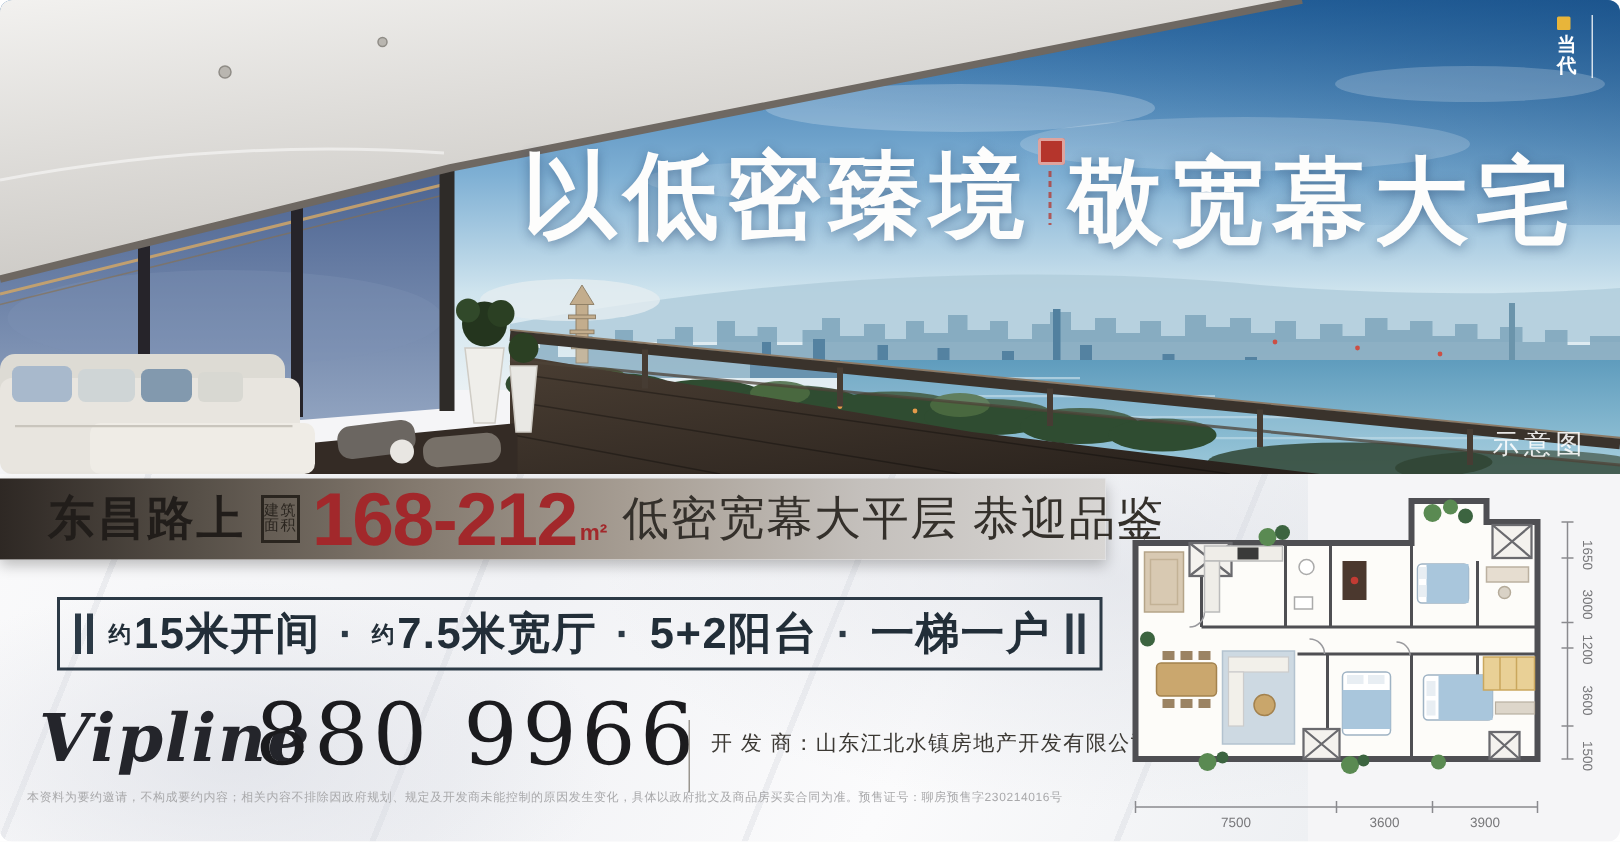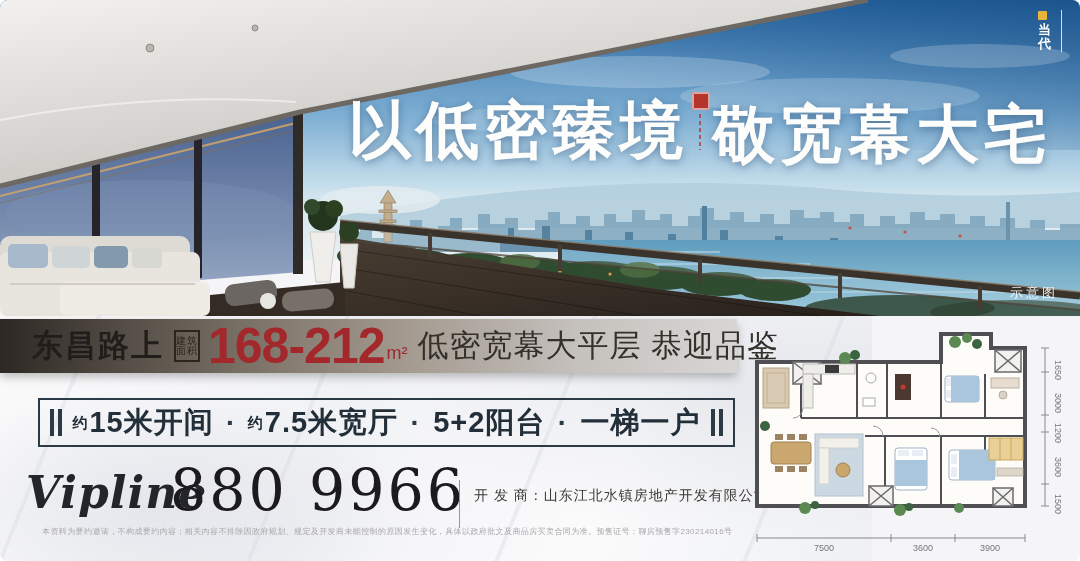--- a/index.html
+++ b/index.html
@@ -19,57 +19,57 @@
   .logo-sub{font-size:7px;letter-spacing:3.4px;color:rgba(255,255,255,.85);margin-top:3px;white-space:nowrap;}
 
   .headline{position:absolute;color:#fdfdfc;font-family:"DejaVu Serif","Liberation Serif",serif;font-weight:700;
     font-size:63px;letter-spacing:5px;white-space:nowrap;text-shadow:0 2px 8px rgba(30,60,100,.45);}
   .hl-left{left:348px;top:88px;}
   .hl-right{left:712px;top:92px;}
   .seal{position:absolute;left:692px;top:92px;width:18px;height:18px;background:#b5352c;border-radius:2px;
     box-shadow:inset 0 0 0 2px rgba(255,255,255,.55);}
   .seal-tail{position:absolute;left:699px;top:114px;width:2px;height:36px;opacity:.75;
     background:repeating-linear-gradient(180deg,#b5352c 0 4px,transparent 4px 7px);}
-  .photo-tag{position:absolute;right:22px;top:284px;font-size:13px;letter-spacing:3px;color:rgba(255,255,255,.88);}
+  .photo-tag{position:absolute;right:22px;top:284px;font-size:18px;letter-spacing:3px;color:rgba(255,255,255,.88);}
 
   
   .bottom{position:absolute;left:0;top:316px;width:872px;height:245px;
     background:
       radial-gradient(ellipse 420px 200px at 18% 78%, rgba(214,217,225,.55), transparent 60%),
       radial-gradient(ellipse 520px 240px at 85% 28%, rgba(208,212,221,.45), transparent 65%),
       repeating-linear-gradient(112deg, transparent 0 90px, rgba(198,202,210,.25) 90px 94px, transparent 94px 230px),
       linear-gradient(115deg,#fafafb 0%,#f1f2f5 40%,#fbfbfc 70%,#eef0f3 100%);}
 
   .info-bar{position:absolute;left:0;top:3px;width:737px;height:54px;display:flex;align-items:center;white-space:nowrap;
     padding-left:32px;box-sizing:border-box;
     background:linear-gradient(90deg,#2e2824 0%,#575048 18%,#847a6f 38%,#a89f95 58%,#c4c0bc 78%,#d8d6d4 100%);
     box-shadow:0 4px 9px rgba(0,0,0,.25);}
   .loc{font-size:31px;font-weight:600;letter-spacing:2px;color:#211d1a;}
   .stamp{width:32px;height:32px;border:2px solid #2a251f;margin:0 8px 0 10px;display:flex;flex-direction:column;
     align-items:center;justify-content:center;color:#2a251f;box-sizing:border-box;}
   .stamp i{font-style:normal;font-size:10px;font-weight:400;line-height:10px;letter-spacing:1px;}
   .range{font-size:50px;font-weight:700;letter-spacing:-1px;color:#a2282b;line-height:54px;}
-  .unit{font-size:18px;font-weight:400;color:#a2282b;align-self:flex-end;margin:0 10px 9px 2px;}
+  .unit{font-size:15px;font-weight:700;color:#a2282b;align-self:flex-end;margin:0 10px 9px 2px;}
   .tagline{font-size:31px;font-weight:500;letter-spacing:1px;color:#34302b;text-align:right;}
 
   .features{position:absolute;left:38px;top:82px;width:697px;height:49px;border:2px solid #2c3a46;box-sizing:border-box;
     display:flex;align-items:center;justify-content:space-between;padding:0 10px;color:#222e38;white-space:nowrap;}
   .endbars{display:flex;gap:4px;}
   .endbars i{display:block;width:4px;height:27px;background:#2c3a46;}
   .feat{font-size:29px;font-weight:600;letter-spacing:1px;}
   .feat em{font-style:normal;font-size:15px;font-weight:600;vertical-align:4px;margin-right:1px;}
   .sep{font-size:28px;font-weight:700;color:#2c3a46;margin:0 2px;}
 
   .vipline{position:absolute;left:26px;top:151px;font-family:"DejaVu Serif","Liberation Serif",serif;
     font-style:italic;font-weight:600;font-size:44px;color:#24252b;letter-spacing:1px;}
   .phone{position:absolute;left:170px;top:141px;font-family:"DejaVu Serif","Liberation Serif",serif;
     font-size:57px;color:#1b1b1e;letter-spacing:3px;}
   .vdiv{position:absolute;left:459px;top:164px;width:1px;height:48px;background:#9a968f;}
   .company{position:absolute;left:474px;top:167px;font-size:14px;color:#3c3934;line-height:24px;letter-spacing:1px;white-space:nowrap;}
-  .disclaimer{position:absolute;left:42px;top:210px;width:708px;font-size:8px;color:#a9a9ab;letter-spacing:.4px;white-space:nowrap;overflow:hidden;}
+  .disclaimer{position:absolute;left:18px;top:210px;width:708px;font-size:8px;color:#a9a9ab;letter-spacing:.4px;white-space:nowrap;overflow:hidden;}
 
   .plan{position:absolute;left:745px;top:2px;width:335px;height:243px;}
   .plan text{font-family:"Liberation Sans",sans-serif;fill:#77777a;font-size:9px;}
 </style>
 </head>
 <body>
 
 <div class="page">
 
   <div class="hero">

